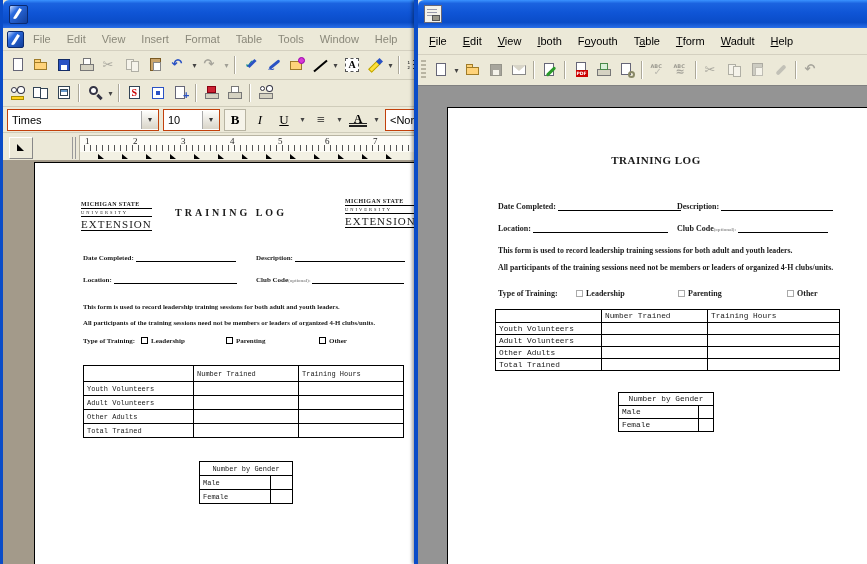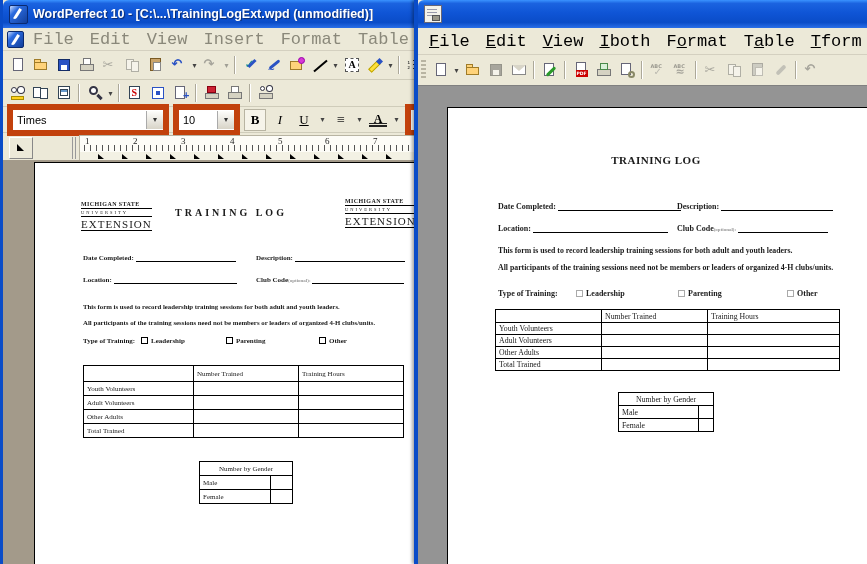--- a/index.html
+++ b/index.html
@@ -7,21 +7,21 @@
   .win{position:absolute;overflow:hidden;}
   
   .titlebar{height:28px;display:flex;align-items:center;gap:5px;padding:0 6px;
     background:linear-gradient(180deg,#3a93ff 0%,#1b63e0 12%,#0f55d6 45%,#0a4cc8 80%,#2a6fe8 100%);
     border-radius:6px 6px 0 0;}
   .ttext{color:#fff;font-weight:bold;font-size:12.5px;text-shadow:1px 1px 1px #0a2a70;
     white-space:nowrap;overflow:hidden;}
   
   .menubar{background:#ece9d8;display:flex;align-items:center;gap:2px;
     border-bottom:1px solid #d4d0c0;padding:0 4px;}
-  .mi{padding:2px 7px;font-size:17px;white-space:nowrap;font-family:Liberation Mono, monospace;}
+  .mi{padding:2px 7px;font-size:11px;white-space:nowrap;}
   .mi.graymenu{color:#8a887a;}
   .u{text-decoration:underline;}
   .tb{background:#ece9d8;display:flex;align-items:center;padding:0 3px;
     border-bottom:1px solid #cfccba;}
   .tbtn{width:23px;height:22px;display:inline-flex;align-items:center;justify-content:center;flex:none;}
   .sep{width:1px;height:18px;background:#aca899;border-right:1px solid #fff;margin:0 3px;flex:none;}
   .grip{width:5px;height:20px;margin-right:3px;flex:none;
     background:repeating-linear-gradient(180deg,#b8b4a2 0 2px,transparent 2px 4px);}
   .drop{width:9px;height:20px;display:inline-flex;align-items:center;justify-content:center;flex:none;}
   .drop::after{content:"\25BE";font-size:8px;color:#444;}
@@ -98,21 +98,21 @@
   .wp-ic{width:17px;height:17px;flex:none;position:relative;border-radius:2px;
     background:linear-gradient(135deg,#cfe0ff 0%,#2b6be0 30%,#123f9a 100%);border:1px solid #0a2a70;}
   .wp-ic::after{content:"";position:absolute;left:6px;top:2px;width:3px;height:12px;background:#fff;
     transform:rotate(32deg);border-radius:0 0 4px 0;}
   .oo-ic{width:16px;height:16px;flex:none;position:relative;background:#f4f2ea;border:1px solid #667;}
   .oo-ic::before{content:"";position:absolute;left:2px;top:3px;width:10px;height:8px;
     background:repeating-linear-gradient(180deg,#99a 0 1px,transparent 1px 3px);}
   .oo-ic::after{content:"";position:absolute;right:1px;bottom:1px;width:6px;height:4px;background:#9a9789;border:1px solid #555;}
   
   .propbar{background:#ece9d8;display:flex;align-items:center;gap:4px;padding:0 4px;border-bottom:1px solid #cfccba;}
-  .combo{display:inline-flex;height:20px;border:6px solid #c2410c;background:#fff;align-items:center;flex:none;}
+  .combo{display:inline-flex;height:20px;border:1px solid #c2410c;background:#fff;align-items:center;flex:none;}
   .combo .val{font-size:11px;padding:0 4px;white-space:nowrap;overflow:hidden;}
   .combo .btn{width:16px;height:18px;background:linear-gradient(#fdfdfb,#d8d4c8);border-left:1px solid #aaa;
     display:flex;align-items:center;justify-content:center;font-size:8px;color:#333;}
   .fmtbtn{min-width:20px;height:20px;display:inline-flex;align-items:center;justify-content:center;
     font-family:"Liberation Serif",serif;font-size:13px;flex:none;}
   .fmtbtn.b{font-weight:bold;border:1px solid #b8b4a2;background:#f6f4ea;}
   .fmtbtn.i{font-style:italic;}
   .fmtbtn.un{text-decoration:underline;}
   .jus::before{content:"\2261";font-size:14px;color:#222;}
   .acolor{position:relative;font:bold 12px "Liberation Serif",serif;}
@@ -135,33 +135,32 @@
   .docarea{position:absolute;left:0;right:0;bottom:0;}
   .page{position:absolute;background:#fff;border:1px solid #000;
     font-family:"Liberation Serif",serif;color:#1a1a1a;}
   .abs{position:absolute;white-space:nowrap;}
   .uline{display:inline-block;border-bottom:1px solid #000;height:8px;vertical-align:bottom;}
   .cb{display:inline-block;width:5px;height:5px;border:1.5px solid #000;margin-right:3px;vertical-align:-1px;}
   .cb.lt{border:1px solid #aaa;width:5px;height:5px;}
   .opt-gray{color:#999;font-size:5px;}
   table.dt{position:absolute;border-collapse:collapse;table-layout:fixed;}
   table.dt td,table.dt th{border:1px solid #000;font-weight:normal;text-align:left;
-    padding:1px 3px;overflow:hidden;white-space:nowrap;}
+    padding:1px 3px;overflow:hidden;white-space:nowrap;font-family:Liberation Mono, monospace;}
   .logo{position:absolute;text-align:left;line-height:1;}
   .logo .l1{font:bold 6px "Liberation Serif",serif;letter-spacing:.4px;border-bottom:1px solid #000;padding-bottom:1px;}
   .logo .l2{font:4.5px "Liberation Serif",serif;letter-spacing:2px;border-bottom:1px solid #000;padding:1px 0;}
   .logo .l3{font:11px "Liberation Serif",serif;letter-spacing:1px;border-bottom:1.5px solid #000;padding-top:1px;}
 </style>
 </head>
 <body>
 
 <div class="win" style="left:0;top:0;width:420px;height:564px;border-left:3px solid #0a4cc8;background:#ece9d8;z-index:1;">
   <div class="titlebar">
     <span class="wp-ic"></span>
-    <span class="ttext">WordPerfect 10 - [C:\...\TrainingLogExt.wpd (unmodified)]</span>
   </div>
   <div class="menubar" style="height:22px;">
     <span class="wp-ic" style="width:15px;height:15px;"></span>
     <span class="mi graymenu">File</span>
     <span class="mi graymenu">Edit</span>
     <span class="mi graymenu">View</span>
     <span class="mi graymenu">Insert</span>
     <span class="mi graymenu">Format</span>
     <span class="mi graymenu">Table</span>
     <span class="mi graymenu">Tools</span>
@@ -411,21 +410,21 @@
 
 <div class="win" style="left:414px;top:0;width:453px;height:564px;border-left:4px solid #0a4cc8;background:#ece9d8;z-index:2;box-shadow:-2px 0 3px rgba(0,0,0,.35);">
   <div class="titlebar" style="border-radius:6px 0 0 0;">
     <span class="oo-ic"></span>
   </div>
   <div class="menubar" style="height:26px;">
     <span class="mi"><span></span><span class="u">F</span><span>ile</span></span>
     <span class="mi"><span></span><span class="u">E</span><span>dit</span></span>
     <span class="mi"><span></span><span class="u">V</span><span>iew</span></span>
     <span class="mi"><span></span><span class="u">I</span><span>both</span></span>
-    <span class="mi"><span>F</span><span class="u">o</span><span>rmat</span></span>
+    <span class="mi"><span>F</span><span class="u">o</span><span>youth</span></span>
     <span class="mi"><span>T</span><span class="u">a</span><span>ble</span></span>
     <span class="mi"><span></span><span class="u">T</span><span>form</span></span>
     <span class="mi"><span></span><span class="u">W</span><span>adult</span></span>
     <span class="mi"><span></span><span class="u">H</span><span>elp</span></span>
   </div>
   <div class="tb" style="height:30px;border-bottom:1px solid #b8b4a2;">
     <span class="grip"></span>
     <span class="tbtn">
         <span class="ic ic-page"></span>
       </span>

